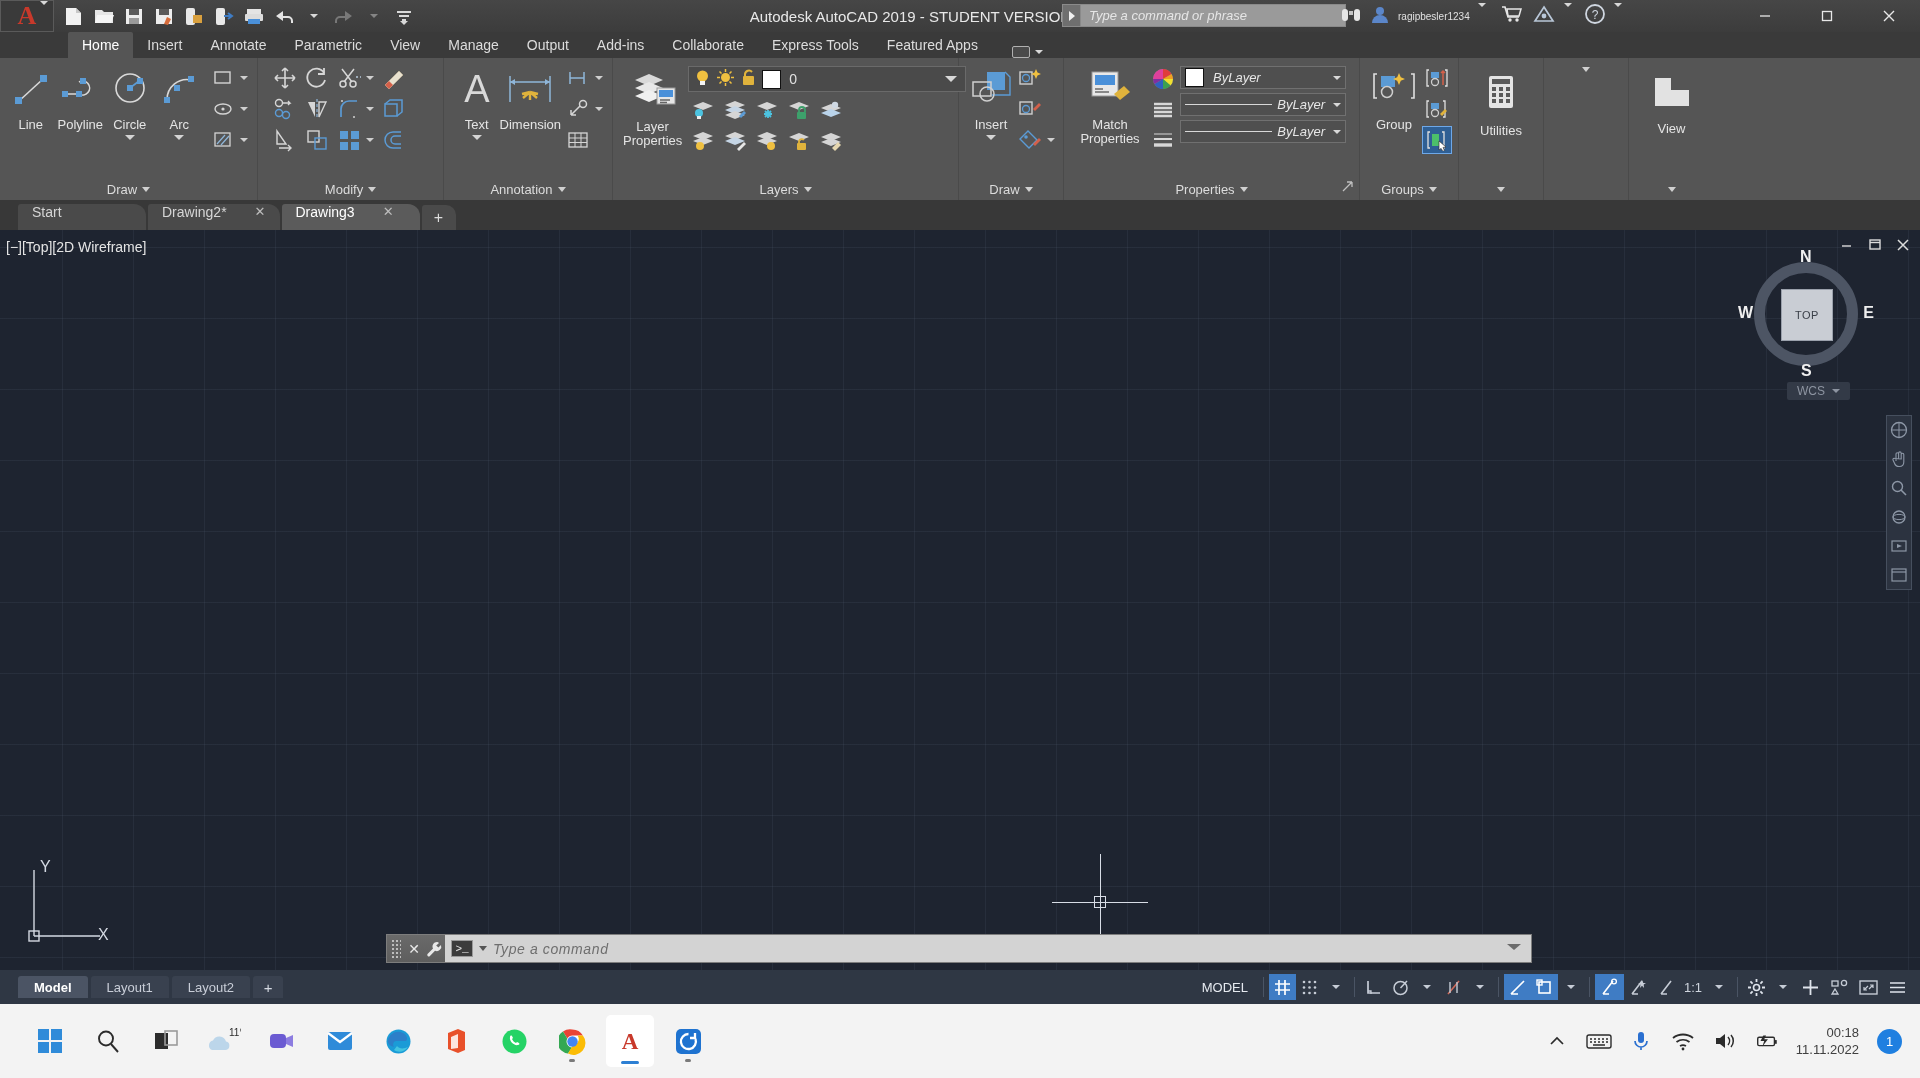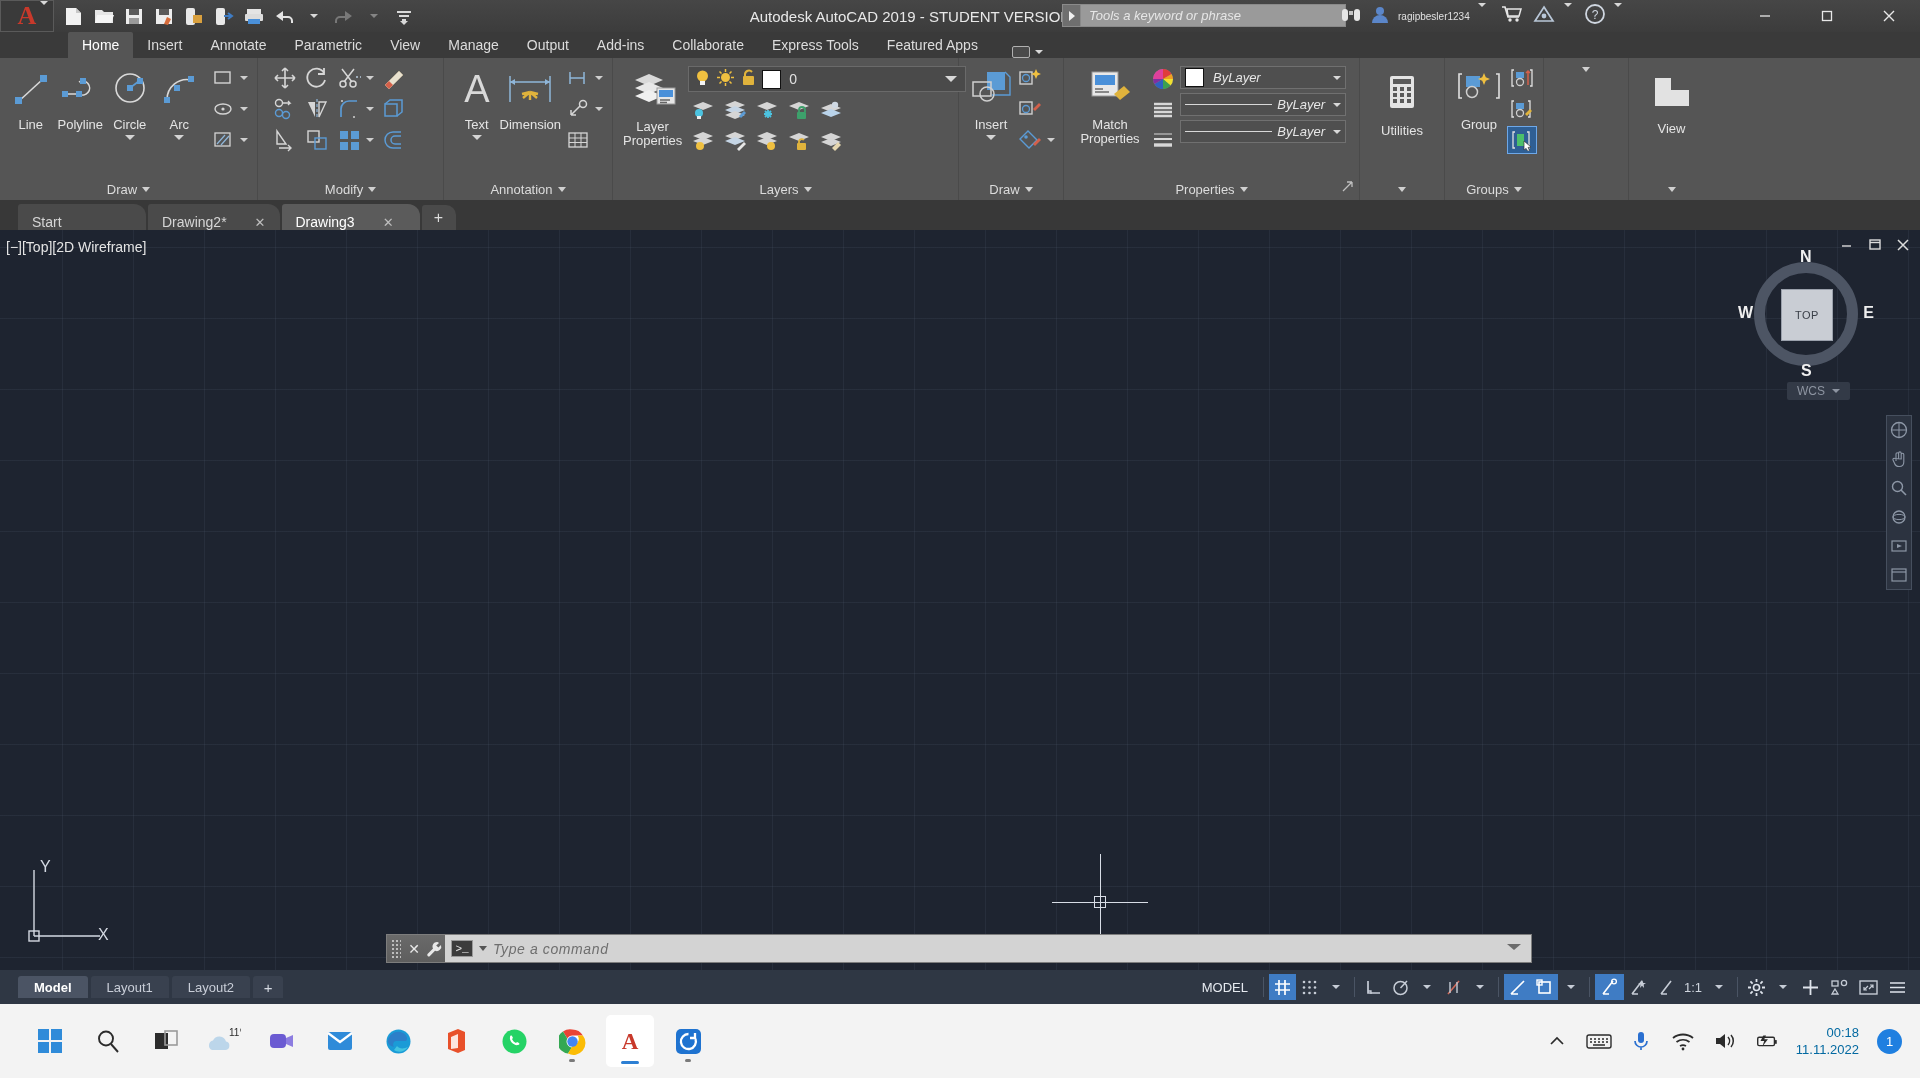--- a/index.html
+++ b/index.html
@@ -149,21 +149,21 @@
   .linesample { flex: 1; height: 1px; background: #d8d8d8; }
 
   
   .filetabs {
     position: absolute; left: 0; top: 200px; width: 1920px; height: 30px;
     background: #383838; display: flex; align-items: flex-end; padding-left: 18px;
   }
   .ftab {
     height: 26px; min-width: 120px; padding: 0 14px; margin-right: 2px;
     background: #4a4a4a; color: #d5d5d5; font-size: 14px;
-    display: flex; align-items: flex-end; gap: 28px;
+    display: flex; align-items: flex-start; gap: 28px;
     border-radius: 3px 12px 0 0;
   }
   .ftab.active { background: #5b5b5b; color: #ffffff; }
   .ftab .x { font-size: 13px; color: #bdbdbd; }
   .ftab-add {
     width: 34px; height: 25px; background: #4a4a4a; color: #dcdcdc;
     display: flex; align-items: center; justify-content: center;
     font-size: 16px; border-radius: 3px 10px 0 0;
   }
 
@@ -305,21 +305,21 @@
     width: 18px; height: 3px; background: #2d7fd3; border-radius: 2px;
   }
   .tb-dot {
     position: absolute; bottom: 5px; left: 50%; transform: translateX(-50%);
     width: 6px; height: 3px; background: #7a7a7a; border-radius: 2px;
   }
   .tray { margin-left: auto; display: flex; align-items: center; gap: 16px; padding-right: 18px; }
   .tray-i { width: 26px; height: 26px; display: flex; align-items: center; justify-content: center; }
   .clock {
     display: flex; flex-direction: column; align-items: flex-end;
-    font-size: 13px; color: #0369a1; line-height: 17px; padding-right: 2px;
+    font-size: 13px; color: #404040; line-height: 17px; padding-right: 2px;
   }
   .notif-badge {
     width: 25px; height: 25px; border-radius: 50%; background: #1f7fe0;
     color: #fff; font-size: 13px; display: flex; align-items: center; justify-content: center;
   }
   .weather-pill { display: flex; align-items: center; gap: 3px; }
 </style>
 </head>
 <body>
 
@@ -400,21 +400,21 @@
           </svg>
       </div>
     </div>
 
     <div class="title-text">Autodesk AutoCAD 2019 - STUDENT VERSION    Drawing3.dwg</div>
 
     <div class="search-wrap">
       <div class="search-arrow">
           <span class="tri-r"></span>
         </div>
-      <div class="search-box">Tools a keyword or phrase</div>
+      <div class="search-box">Type a command or phrase</div>
     </div>
 
     <div class="user-zone">
       <span>
         <svg width="22" height="18" viewBox="0 0 22 18">
             <rect x="2" y="4" width="6" height="12" rx="3" fill="#e6e6e6"></rect>
             <rect x="14" y="4" width="6" height="12" rx="3" fill="#e6e6e6"></rect>
             <rect x="9" y="6" width="4" height="4" fill="#c4c4c4"></rect>
           </svg>
       </span>
@@ -943,20 +943,69 @@
         <span>Properties</span>
         <span class="caret-sm"></span>
         <span style="position:absolute; right:6px; bottom:5px">
           <svg width="11" height="11" viewBox="0 0 11 11">
               <path d="M1 10L10 1M10 1H5M10 1v5" stroke="#c0c0c0" stroke-width="1.3" fill="none"></path>
             </svg>
         </span>
       </div>
     </div>
 
+    <div class="panel" style="width:99px">
+      <div class="panel-body" style="padding-left:6px">
+        <div class="big-btn" style="width:58px">
+          <svg width="46" height="42" viewBox="0 0 46 42">
+              <path d="M6 6h-3v24h3M40 6h3v24h-3" stroke="#e0e0e0" stroke-width="1.6" fill="none"></path>
+              <rect x="10" y="8" width="14" height="11" fill="#5b9bd5"></rect>
+              <circle cx="16" cy="24" r="5.5" fill="none" stroke="#cfcfcf" stroke-width="1.5"></circle>
+              <path d="M28 5l1.8 4.2L34 11l-4.2 1.8L28 17l-1.8-4.2L22 11l4.2-1.8z" fill="#f0c040"></path>
+            </svg>
+          <span class="lbl">Group</span>
+        </div>
+        <div class="icon-grid3">
+          <div class="icon-row">
+            <span class="mini-btn">
+              <svg width="26" height="24" viewBox="0 0 26 24">
+                  <path d="M5 4H3v16h2M21 4h2v16h-2" stroke="#e0e0e0" stroke-width="1.3" fill="none"></path>
+                  <rect x="7" y="6" width="8" height="6" fill="#5b9bd5"></rect>
+                  <circle cx="11" cy="16" r="3.5" fill="none" stroke="#cfcfcf" stroke-width="1.3"></circle>
+                  <path d="M19 5v14M17 7l2-2 2 2" stroke="#d4604a" stroke-width="1.5" fill="none"></path>
+                </svg>
+            </span>
+          </div>
+          <div class="icon-row">
+            <span class="mini-btn">
+              <svg width="26" height="24" viewBox="0 0 26 24">
+                  <path d="M5 4H3v16h2M19 4h2v16h-2" stroke="#e0e0e0" stroke-width="1.3" fill="none"></path>
+                  <rect x="7" y="6" width="8" height="6" fill="#5b9bd5"></rect>
+                  <circle cx="11" cy="16" r="3.5" fill="none" stroke="#cfcfcf" stroke-width="1.3"></circle>
+                  <path d="M16 17l5-5 2 2-5 5z" fill="#e0b33c"></path>
+                </svg>
+            </span>
+          </div>
+          <div class="icon-row">
+            <span class="mini-btn" style="background:#2f5f94; border:1px solid #6ea8e8">
+              <svg width="24" height="22" viewBox="0 0 24 22">
+                  <path d="M5 3H3v16h2M17 3h2v16h-2" stroke="#e0e0e0" stroke-width="1.3" fill="none"></path>
+                  <rect x="7" y="5" width="7" height="12" fill="#4cc06a"></rect>
+                  <path d="M14 12l7 6-3 .5 1.6 3-1.8.9-1.7-3L14 21z" fill="#ffffff" stroke="#333" stroke-width=".7"></path>
+                </svg>
+            </span>
+          </div>
+        </div>
+      </div>
+      <div class="panel-title">
+        <span>Groups</span>
+        <span class="caret-sm"></span>
+      </div>
+    </div>
+
     <div class="panel" style="width:85px">
       <div class="panel-body" style="justify-content:center; padding-top:12px">
         <div class="big-btn" style="width:72px">
           <svg width="40" height="42" viewBox="0 0 40 42">
               <rect x="8" y="2" width="24" height="32" rx="2" fill="#e4e4e4"></rect>
               <rect x="11" y="5" width="18" height="5" fill="#5a5a5a"></rect>
               <rect x="11" y="13" width="4" height="4" fill="#5a5a5a"></rect>
               <rect x="18" y="13" width="4" height="4" fill="#5a5a5a"></rect>
               <rect x="25" y="13" width="4" height="4" fill="#5a5a5a"></rect>
               <rect x="11" y="19" width="4" height="4" fill="#5a5a5a"></rect>
@@ -967,69 +1016,20 @@
               <rect x="25" y="25" width="4" height="4" fill="#5a5a5a"></rect>
             </svg>
           <span class="lbl">Utilities</span>
         </div>
       </div>
       <div class="panel-title">
         <span class="caret-sm"></span>
       </div>
     </div>
 
-    <div class="panel" style="width:99px">
-      <div class="panel-body" style="padding-left:6px">
-        <div class="big-btn" style="width:58px">
-          <svg width="46" height="42" viewBox="0 0 46 42">
-              <path d="M6 6h-3v24h3M40 6h3v24h-3" stroke="#e0e0e0" stroke-width="1.6" fill="none"></path>
-              <rect x="10" y="8" width="14" height="11" fill="#5b9bd5"></rect>
-              <circle cx="16" cy="24" r="5.5" fill="none" stroke="#cfcfcf" stroke-width="1.5"></circle>
-              <path d="M28 5l1.8 4.2L34 11l-4.2 1.8L28 17l-1.8-4.2L22 11l4.2-1.8z" fill="#f0c040"></path>
-            </svg>
-          <span class="lbl">Group</span>
-        </div>
-        <div class="icon-grid3">
-          <div class="icon-row">
-            <span class="mini-btn">
-              <svg width="26" height="24" viewBox="0 0 26 24">
-                  <path d="M5 4H3v16h2M21 4h2v16h-2" stroke="#e0e0e0" stroke-width="1.3" fill="none"></path>
-                  <rect x="7" y="6" width="8" height="6" fill="#5b9bd5"></rect>
-                  <circle cx="11" cy="16" r="3.5" fill="none" stroke="#cfcfcf" stroke-width="1.3"></circle>
-                  <path d="M19 5v14M17 7l2-2 2 2" stroke="#d4604a" stroke-width="1.5" fill="none"></path>
-                </svg>
-            </span>
-          </div>
-          <div class="icon-row">
-            <span class="mini-btn">
-              <svg width="26" height="24" viewBox="0 0 26 24">
-                  <path d="M5 4H3v16h2M19 4h2v16h-2" stroke="#e0e0e0" stroke-width="1.3" fill="none"></path>
-                  <rect x="7" y="6" width="8" height="6" fill="#5b9bd5"></rect>
-                  <circle cx="11" cy="16" r="3.5" fill="none" stroke="#cfcfcf" stroke-width="1.3"></circle>
-                  <path d="M16 17l5-5 2 2-5 5z" fill="#e0b33c"></path>
-                </svg>
-            </span>
-          </div>
-          <div class="icon-row">
-            <span class="mini-btn" style="background:#2f5f94; border:1px solid #6ea8e8">
-              <svg width="24" height="22" viewBox="0 0 24 22">
-                  <path d="M5 3H3v16h2M17 3h2v16h-2" stroke="#e0e0e0" stroke-width="1.3" fill="none"></path>
-                  <rect x="7" y="5" width="7" height="12" fill="#4cc06a"></rect>
-                  <path d="M14 12l7 6-3 .5 1.6 3-1.8.9-1.7-3L14 21z" fill="#ffffff" stroke="#333" stroke-width=".7"></path>
-                </svg>
-            </span>
-          </div>
-        </div>
-      </div>
-      <div class="panel-title">
-        <span>Groups</span>
-        <span class="caret-sm"></span>
-      </div>
-    </div>
-
     <div class="panel" style="width:85px">
       <div class="panel-title">
         <span class="caret-sm"></span>
       </div>
     </div>
 
     <div class="panel" style="width:85px; border-right:none">
       <div class="panel-body" style="justify-content:center; padding-top:12px">
         <div class="big-btn" style="width:72px">
           <svg width="44" height="40" viewBox="0 0 44 40">

